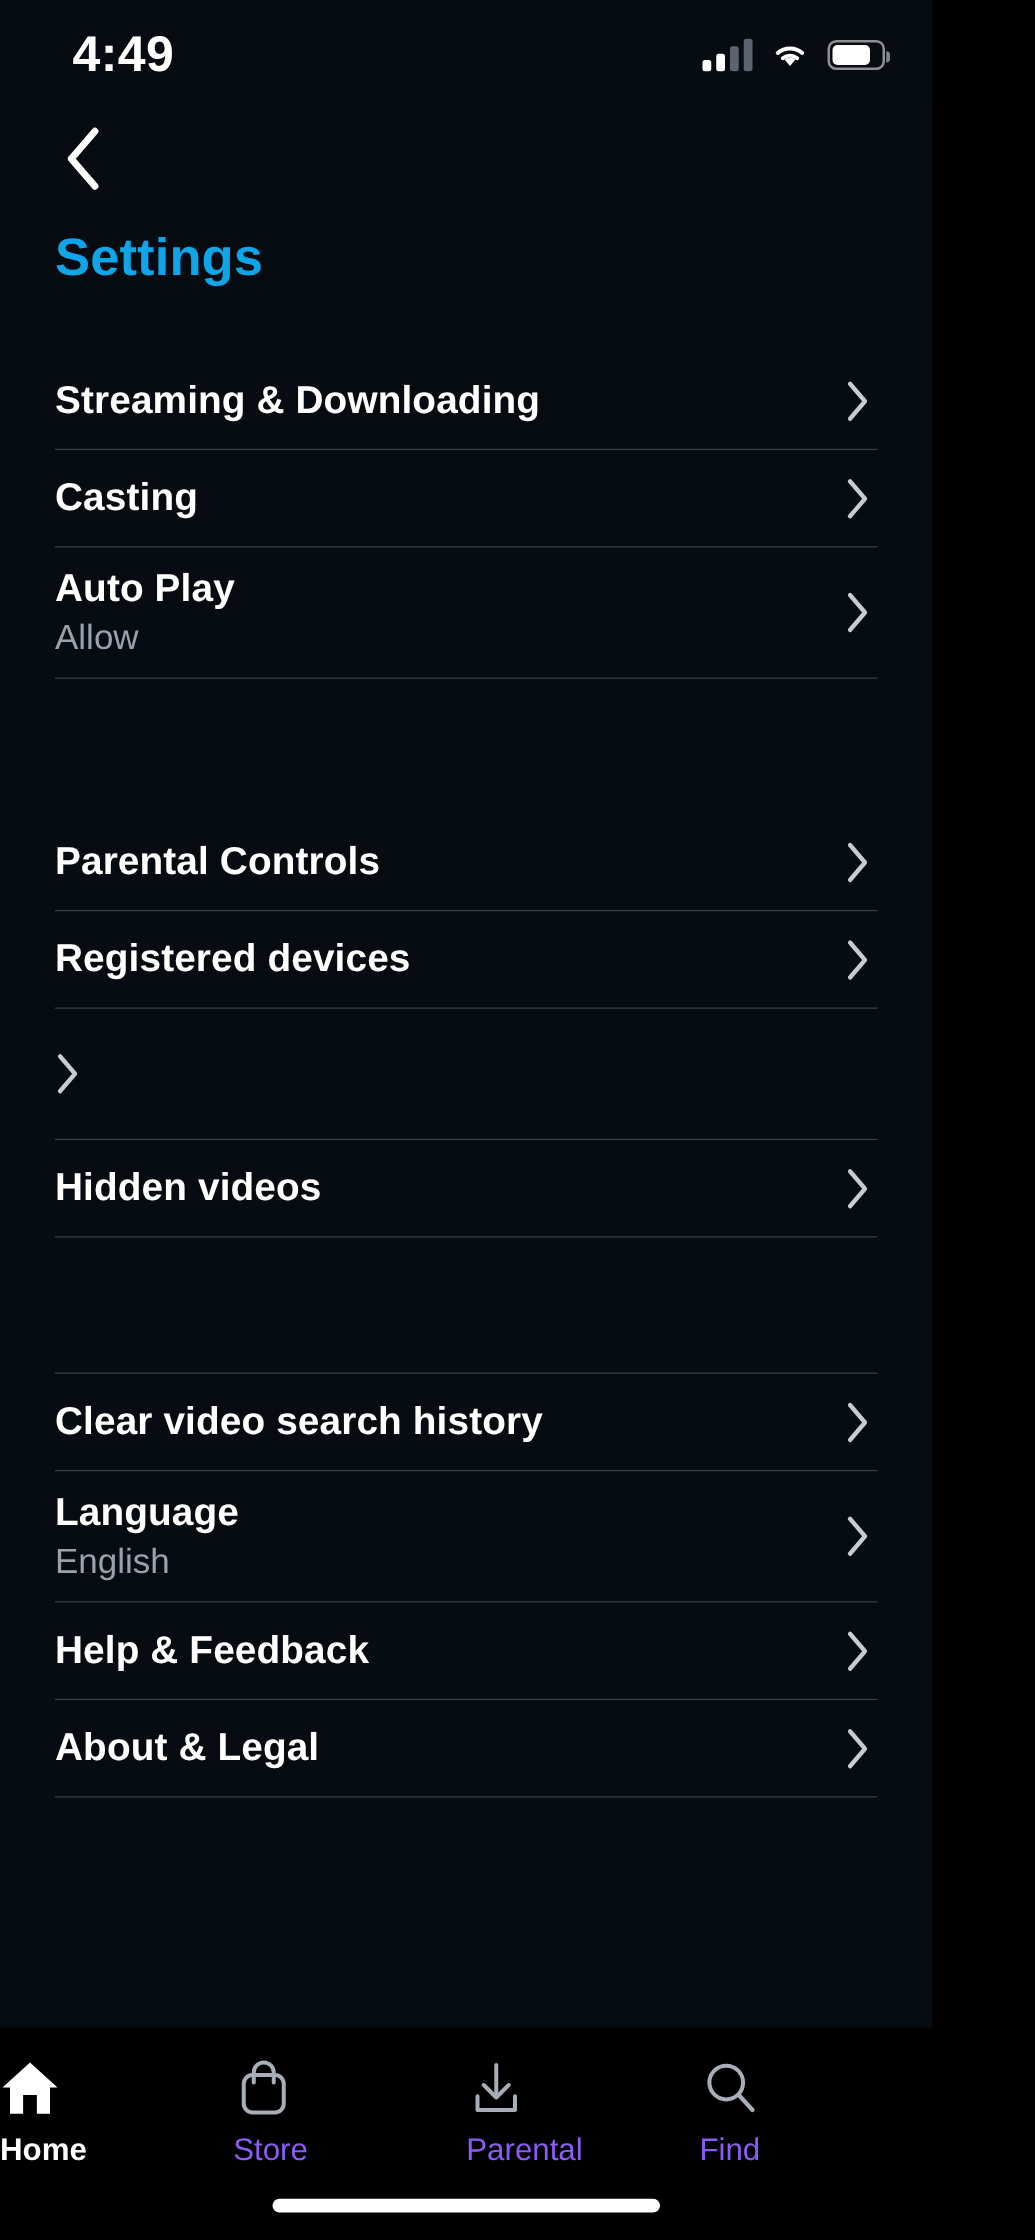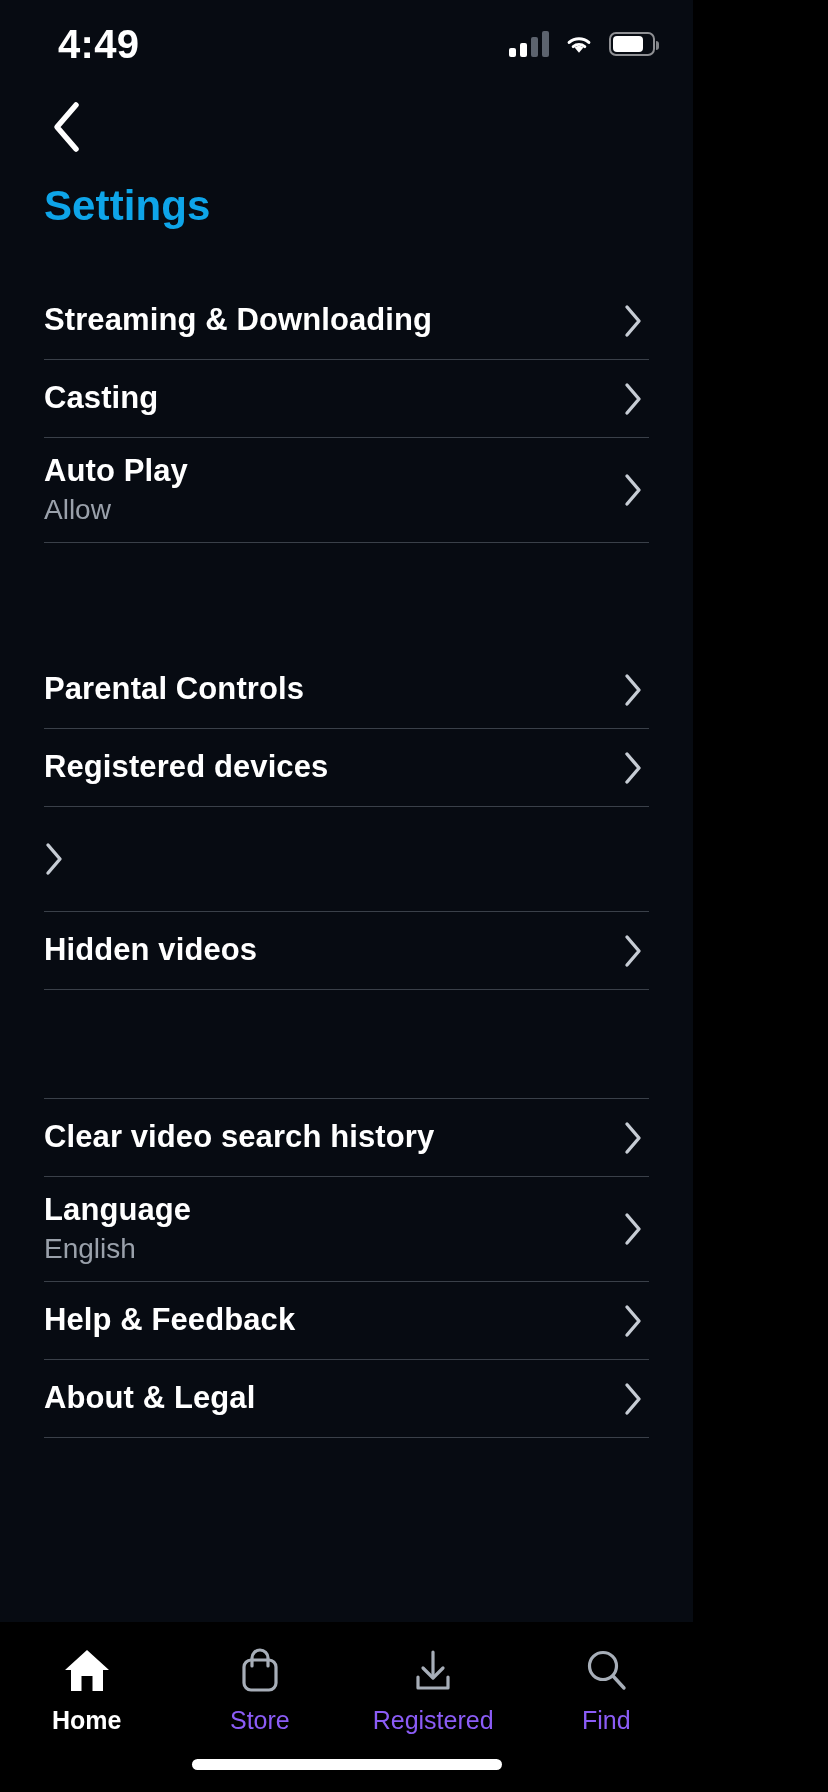--- a/index.html
+++ b/index.html
@@ -4,21 +4,21 @@
 <style>
   * { margin:0; padding:0; box-sizing:border-box; }
   html, body {
     width:828px; height:1792px;
     background:#000000;
     font-family:"Liberation Sans", sans-serif;
     overflow:hidden;
   }
   .phone {
     position:relative;
-    width:693px; height:1792px;
+    width:746px; height:1792px;
     background:#070b12;
     display:flex; flex-direction:column;
   }
 
   
   .statusbar {
     height:86px;
     flex:0 0 86px;
     position:relative;
     background:#070b12;
@@ -144,21 +144,21 @@
     flex:0 0 170px;
     background:#000000;
     display:flex;
     align-items:flex-start;
     padding-top:22px;
   }
   .tab {
     flex:1 1 0;
     display:flex;
     flex-direction:column;
-    align-items:center;
+    align-items:flex-start;
     gap:10px;
   }
   .tab .ico { height:52px; display:flex; align-items:center; justify-content:center; }
   .tab .lbl {
     font-size:25px;
     color:#8b5cf6;
     font-weight:400;
   }
   .tab.active .lbl { color:#ffffff; font-weight:600; }
 
@@ -376,21 +376,21 @@
     </div>
 
     <div class="tab">
       <span class="ico">
         <svg width="48" height="48" viewBox="0 0 48 48">
           <line x1="24" y1="6" x2="24" y2="31" stroke="#a7aeb8" stroke-width="3.2" stroke-linecap="round"></line>
           <polyline points="14,22 24,32 34,22" fill="none" stroke="#a7aeb8" stroke-width="3.2" stroke-linecap="round" stroke-linejoin="round"></polyline>
           <polyline points="9,31 9,42 39,42 39,31" fill="none" stroke="#a7aeb8" stroke-width="3.2" stroke-linecap="round" stroke-linejoin="round"></polyline>
         </svg>
       </span>
-      <span class="lbl">Registered</span>
+      <span class="lbl">Parental</span>
     </div>
 
     <div class="tab">
       <span class="ico">
         <svg width="48" height="48" viewBox="0 0 48 48">
           <circle cx="21" cy="20" r="13.5" fill="none" stroke="#a7aeb8" stroke-width="3.2"></circle>
           <line x1="31" y1="30" x2="42" y2="42" stroke="#a7aeb8" stroke-width="3.4" stroke-linecap="round"></line>
         </svg>
       </span>
       <span class="lbl">Find</span>

